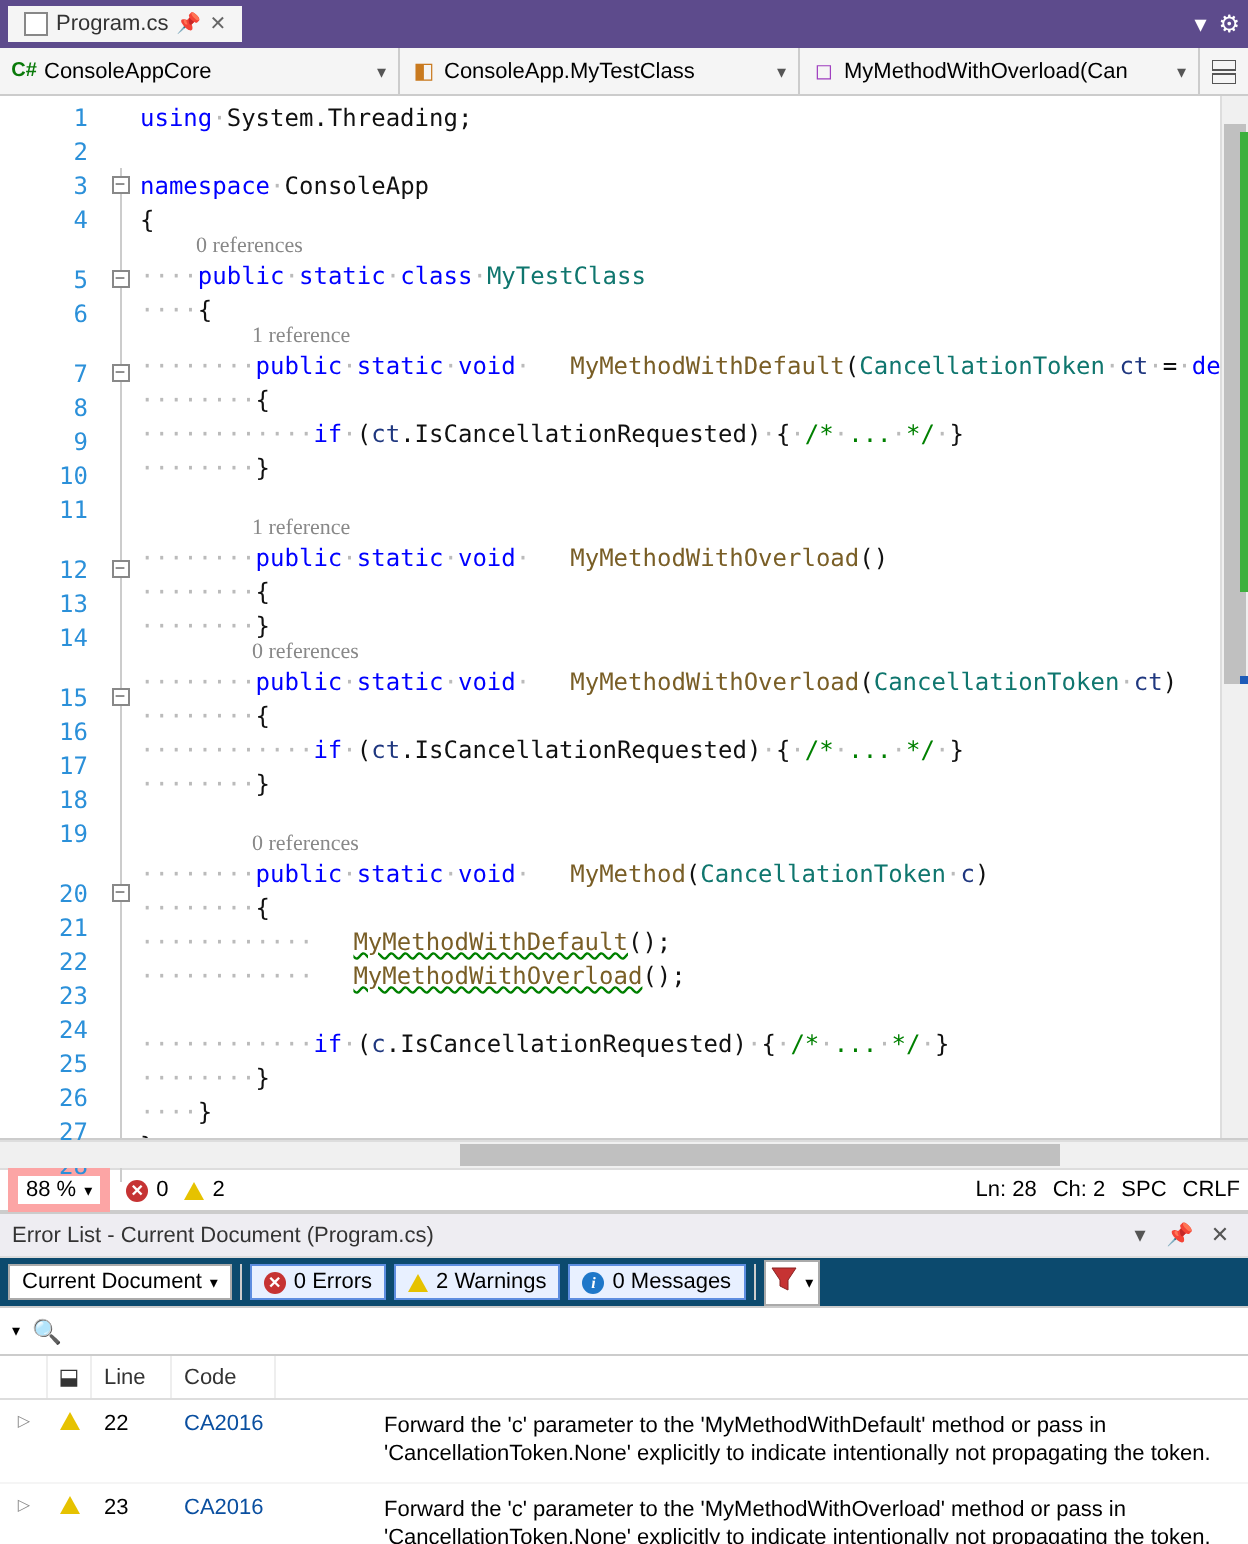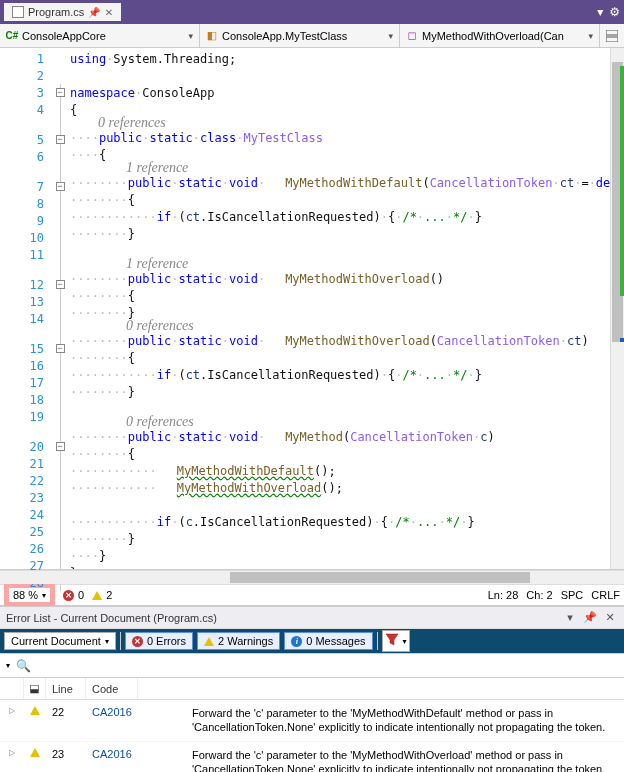--- a/index.html
+++ b/index.html
@@ -22,26 +22,26 @@
   .editor-area { flex: 0 0 auto; height: 522px; display: flex; background: #fff; border-bottom: 1px solid #ccc; position: relative; }
   .gutter { width: 52px; background: #fff; padding-top: 2px; }
   .gutter-row { height: 17px; display: flex; align-items: center; justify-content: flex-end; padding-right: 8px; color: #2b90d9; font-family: Consolas, monospace; font-size: 12px; position: relative; }
   .fold-col { width: 16px; background: #fff; padding-top: 2px; position: relative; }
   .fold-row { height: 17px; display: flex; align-items: center; justify-content: center; position: relative; }
   .fold-box { width: 9px; height: 9px; border: 1px solid #888; display: flex; align-items: center; justify-content: center; font-size: 9px; line-height: 1; color: #555; background: #fff; cursor: pointer; z-index: 1; }
   .fold-line-v { position: absolute; width: 1px; background: #ccc; left: 50%; top: 0; bottom: 0; }
   .code-col { flex: 1; padding-top: 2px; font-family: Consolas, monospace; font-size: 12px; color: #111; overflow: hidden; }
   .code-row { height: 17px; display: flex; align-items: center; white-space: pre; padding-left: 2px; }
   .kw { color: #0000ff; }
-  .cls { color: #8b5cf6; }
+  .cls { color: #0f766e; }
   .mth { color: #795e26; padding-left: 20px; }
   .prm { color: #1f377f; }
   .cmt { color: #008000; }
   .dot { color: #bbb; }
-  .codelens { font-family: "Segoe UI"; font-size: 14px; color: #888; height: 13px; display: flex; align-items: center; padding-left: 2px; margin-top: -2px; font-style: italic; }
+  .codelens { font-family: "Segoe UI"; font-size: 11px; color: #888; height: 13px; display: flex; align-items: center; padding-left: 2px; margin-top: -2px; }
   .squiggle-call { text-decoration: underline wavy #008000; }
   .scrollbar-v { width: 14px; background: #f0f0f0; border-left: 1px solid #ddd; position: relative; }
   .scroll-thumb-v { position: absolute; left: 1px; right: 1px; top: 14px; height: 280px; background: #c0c0c0; }
   .scroll-mark-green { position: absolute; right: 0; width: 4px; background: #3db03d; }
   .scroll-mark-blue { position: absolute; right: 0; width: 4px; height: 4px; background: #1e5bb8; }
   .status-bar { height: 22px; background: #fff; border-top: 1px solid #ddd; border-bottom: 1px solid #ccc; display: flex; align-items: center; font-size: 11px; padding: 0 4px; gap: 8px; }
   .status-bar .seg { display: flex; align-items: center; gap: 4px; }
   .zoom-dd { border: 5px solid #fca5a5; padding: 1px 4px; display: flex; align-items: center; gap: 4px; cursor: pointer; }
   .icon-err { width: 11px; height: 11px; border-radius: 50%; background: #c63333; color: #fff; display: flex; align-items: center; justify-content: center; font-size: 8px; font-weight: bold; }
   .icon-warn { width: 0; height: 0; border-left: 5px solid transparent; border-right: 5px solid transparent; border-bottom: 9px solid #e6c200; position: relative; }

